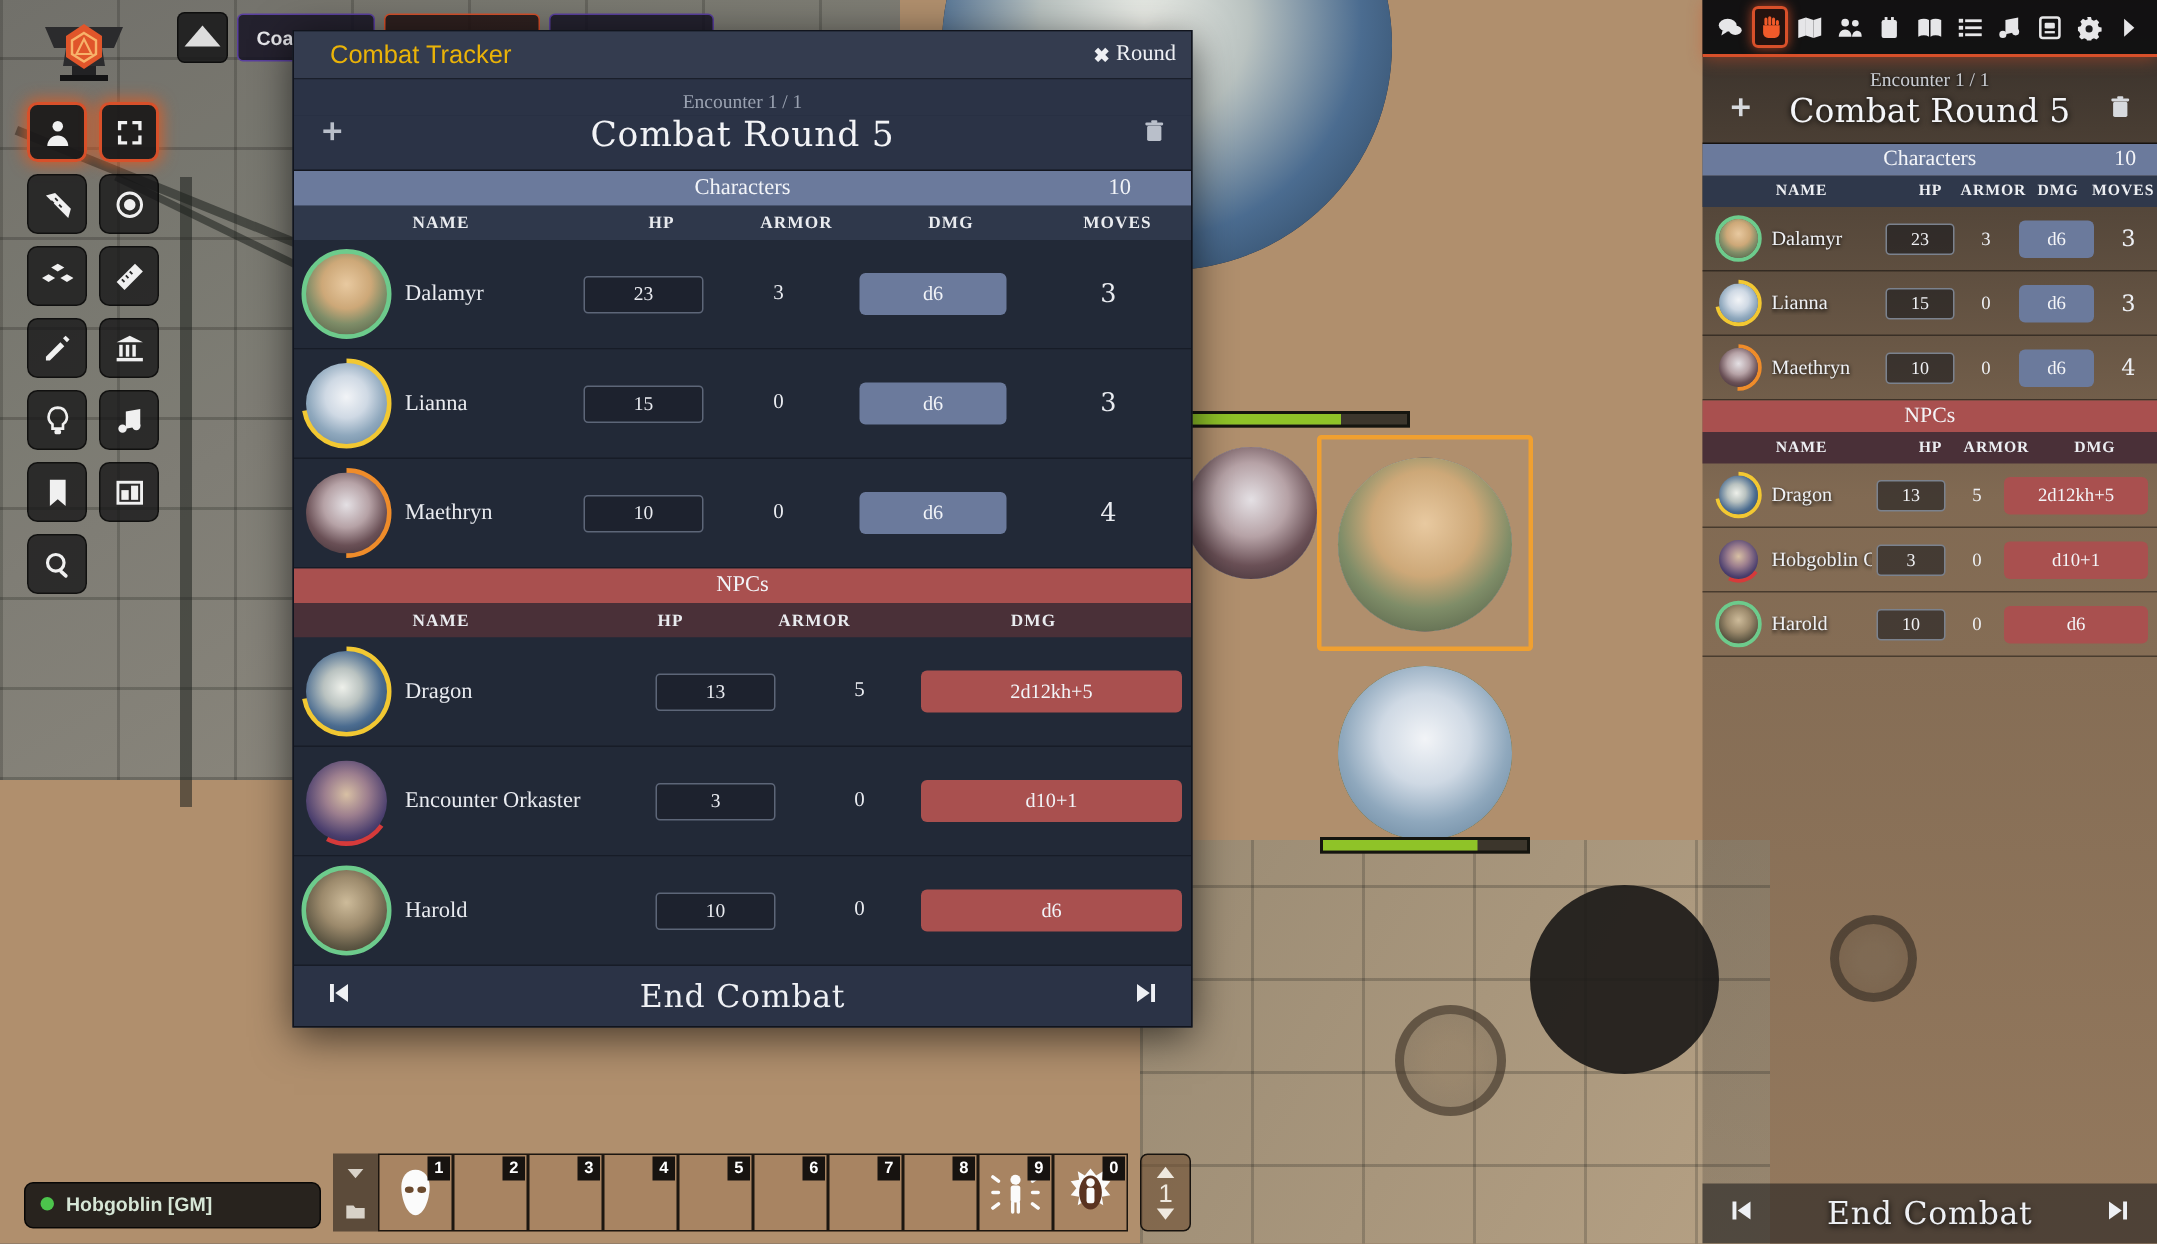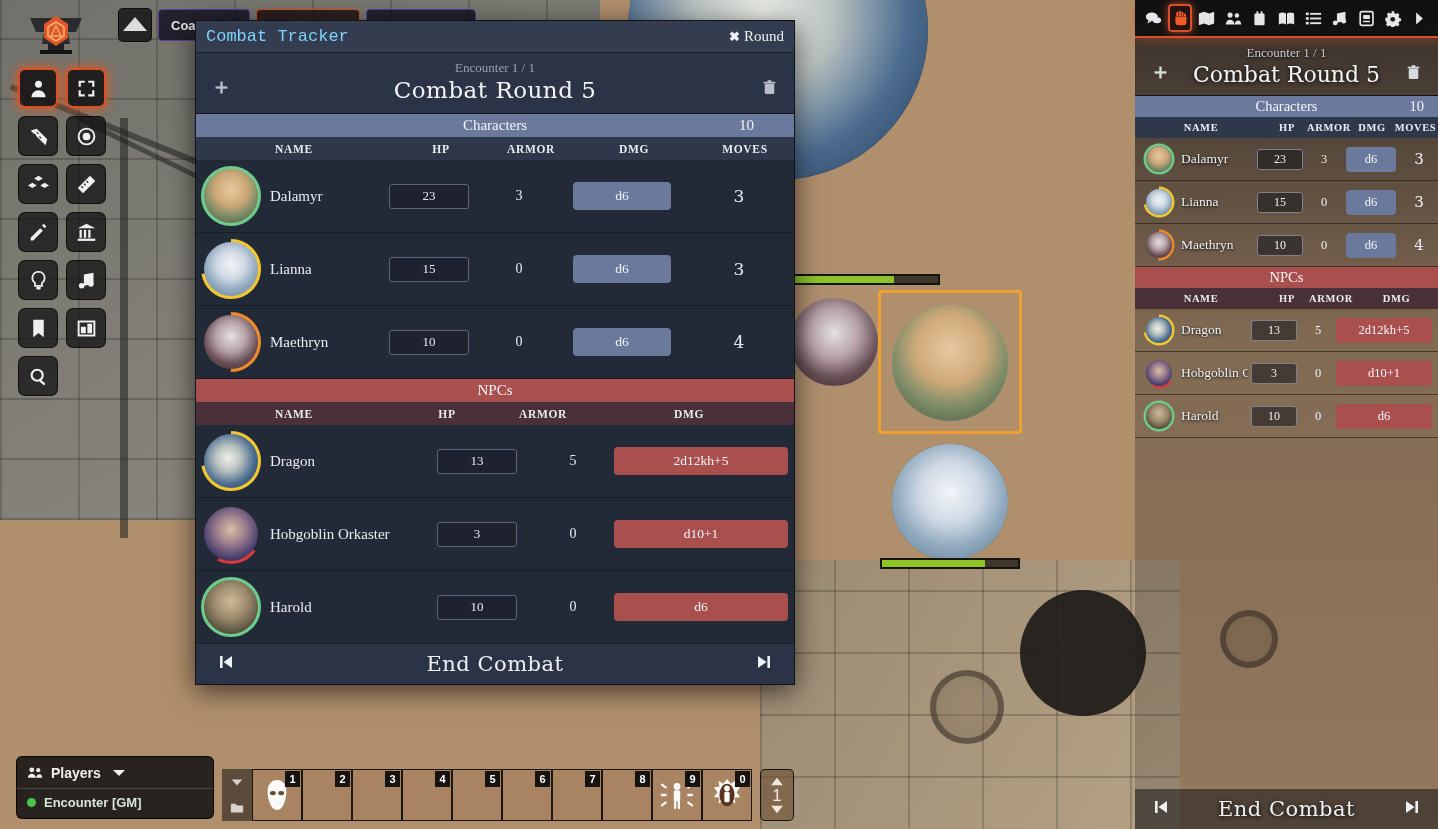--- a/index.html
+++ b/index.html
@@ -128,21 +128,21 @@
     z-index: 60;
     display:flex; flex-direction: column;
   }
   #modal-header {
     height: 32px; background:#343c4f;
     display:flex; align-items:center; justify-content:space-between;
     padding: 0 10px 0 10px;
     border-bottom: 1px solid #1a1f2b;
   }
   #modal-title {
-    font-size: 17px; color:#7dd3fc; font-family:Liberation Mono, monospace;
+    font-size: 17px; color:#eab308; font-family:Liberation Sans, sans-serif;margin-left:14px;
   }
   #modal-close {
     font-size: 15px; color:#eef0f4; display:flex; align-items:center; gap:4px;
     font-family:"Liberation Serif", serif;
   }
   #modal-close .x { font-weight:bold; font-size:13px; }
   .ct-encounter {
     text-align:center; color:#9aa2b1; font-size: 13px; padding: 7px 0 1px;
     background:#2b3346;
   }
@@ -578,21 +578,21 @@
 
   <div class="ct-row">
     <div class="avatar">
       <svg class="ring-svg" viewBox="0 0 62 62">
         <circle cx="31" cy="31" r="28" fill="none" stroke="#d63a3a" stroke-width="4" stroke-dasharray="40 136" transform="rotate(35 31 31)"></circle>
       </svg>
       <div class="pic">
           <div class="face face-hobgob"></div>
         </div>
     </div>
-    <span class="ct-name" style="flex:1">Hobgoblin Orkaster</span>
+    <span class="ct-name" style="flex:1">Encounter Orkaster</span>
     <div style="flex:0 0 110px;display:flex;justify-content:center">
         <input class="hp-input" value="3" style="">
       </div>
     <span class="armor-val" style="flex:0 0 82px">0</span>
     <div style="flex:1;display:flex;justify-content:center;padding-right:6px">
         <div class="dmg-btn npcs" style="width:174px">d10+1</div>
       </div>
   </div>
 
   <div class="ct-row">
@@ -882,35 +882,23 @@
     <div class="nav-arrow">
       <svg width="16" height="16" viewBox="0 0 16 16">
           <path d="M2 2v12L10.5 8z" fill="#eef0f4"></path>
           <rect x="11.4" y="2" width="2.6" height="12" fill="#eef0f4"></rect>
         </svg>
     </div>
   </div>
 </div>
 
 <div id="players-panel">
-  <div id="players-head">
-    <svg viewBox="0 0 20 20">
-        <circle cx="6" cy="6" r="3"></circle>
-        <circle cx="14" cy="6.5" r="2.6"></circle>
-        <path d="M1 16c0-3.1 2.2-5.2 5-5.2s5 2.1 5 5.2z"></path>
-        <path d="M11.4 16c.2-2.6 1.9-4.3 4.1-4.3 2.2 0 3.5 1.5 3.5 4.3z"></path>
-      </svg>
-    <span>Players</span>
-    <svg viewBox="0 0 16 16" width="13" height="13" style="margin-left:2px">
-        <path d="M2 5l6 6 6-6z" fill="#f0f0f0"></path>
-      </svg>
-  </div>
   <div class="player-row">
     <span class="dot"></span>
-    <span>Encounter [GM]</span>
+    <span>Hobgoblin [GM]</span>
   </div>
 </div>
 
 <div id="hotbar">
   <div id="hb-left">
     <svg viewBox="0 0 16 16">
         <path d="M2 5h12L8 12z"></path>
       </svg>
     <svg viewBox="0 0 16 16">
         <path d="M1 3h5.5l1.5 2H15v8H1z"></path>

